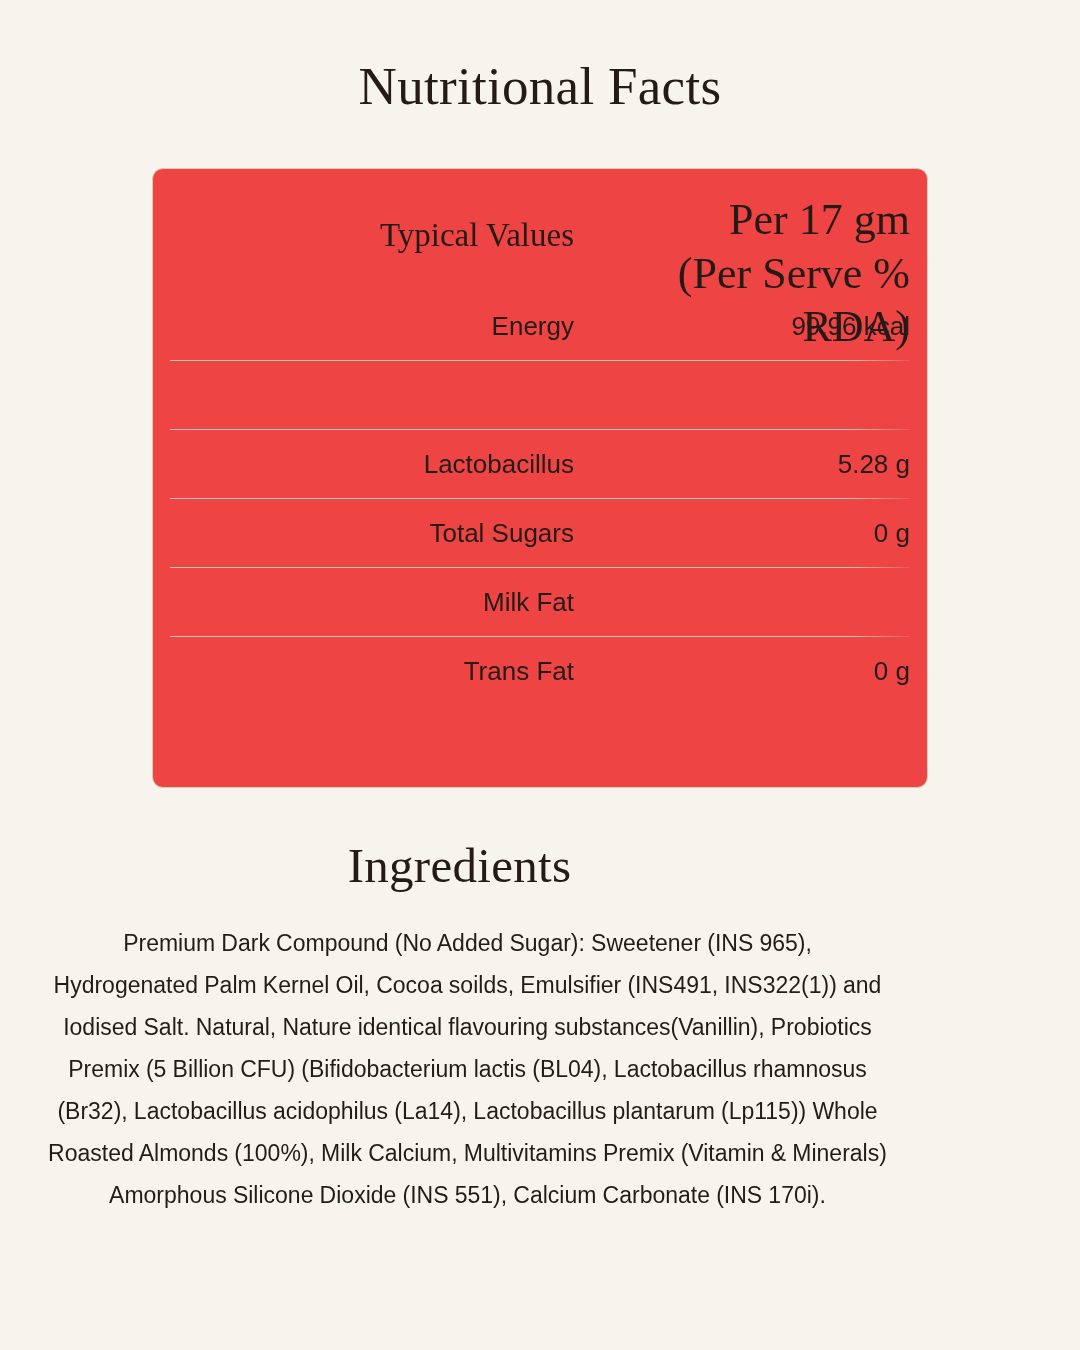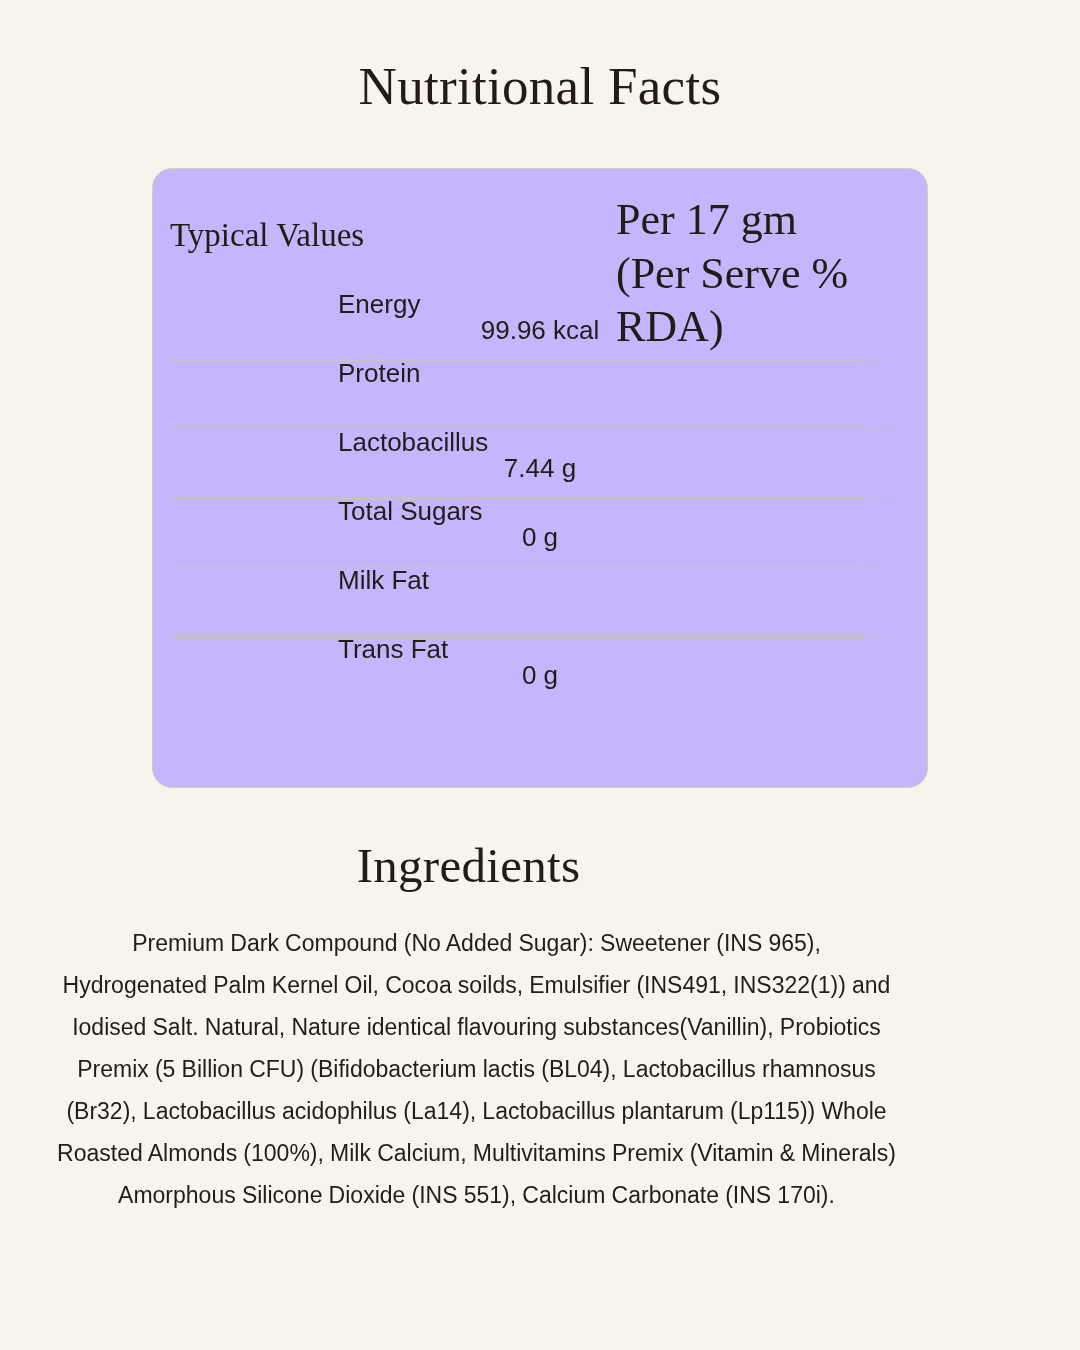--- a/index.html
+++ b/index.html
@@ -40,23 +40,24 @@
   }
 
   
   #nutrition-card {
     position: absolute;
     left: 152px;
     top: 168px;
     width: 776px;
     height: 620px;
     box-sizing: border-box;
-    background: #c4b5fd;
+    background: #ef4444;
     border: 1px solid #D6CEB8;
-    border-radius: 20px;
+    border-radius: 11px;
+    text-align: right;
   }
 
   .table-inner {
     padding: 0 17px;
     height: 100%;
     box-sizing: border-box;
   }
 
   
   .table-head {
@@ -84,21 +85,20 @@
     white-space: pre-line;
     margin-left: 42px;
   }
 
   
   .nut-row {
     display: flex;
     align-items: center;
     height: 69px;
     position: relative;
-    flex-direction: column;
   }
   .nut-row + .nut-row::before,
   .nut-row.has-rule::before {
     content: "";
     position: absolute;
     left: 0;
     right: 0;
     top: 0;
     height: 1px;
     background: linear-gradient(to right,
@@ -111,21 +111,21 @@
     line-height: 1;
     color: #231C18;
     font-weight: 400;
   }
   .nut-name { width: 404px; flex: none; }
   .nut-value { flex: 1; }
 
   
   #ingredients-section {
     position: absolute;
-    left: 13px;
+    left: 4px;
     top: 806px;
     width: 911px;
   }
   #ingredients-body {
     margin: 0;
     padding: 32px 28px 0 44px;
     font-size: 23px;
     line-height: 42px;
     text-align: center;
     color: #231C18;
@@ -146,25 +146,24 @@
       <div class="col-b head-value">Per 17 gm
 (Per Serve % RDA)</div>
     </div>
 
     <div id="nutrition-rows">
         <div class="nut-row">
           <div class="nut-name">Energy</div>
           <div class="nut-value">99.96 kcal</div>
         </div>
         <div class="nut-row">
-          <div class="nut-name">Protein</div>
         </div>
         <div class="nut-row">
           <div class="nut-name">Lactobacillus</div>
-          <div class="nut-value">7.44 g</div>
+          <div class="nut-value">5.28 g</div>
         </div>
         <div class="nut-row">
           <div class="nut-name">Total Sugars</div>
           <div class="nut-value">0 g</div>
         </div>
         <div class="nut-row">
           <div class="nut-name">Milk Fat</div>
         </div>
         <div class="nut-row">
           <div class="nut-name">Trans Fat</div>

